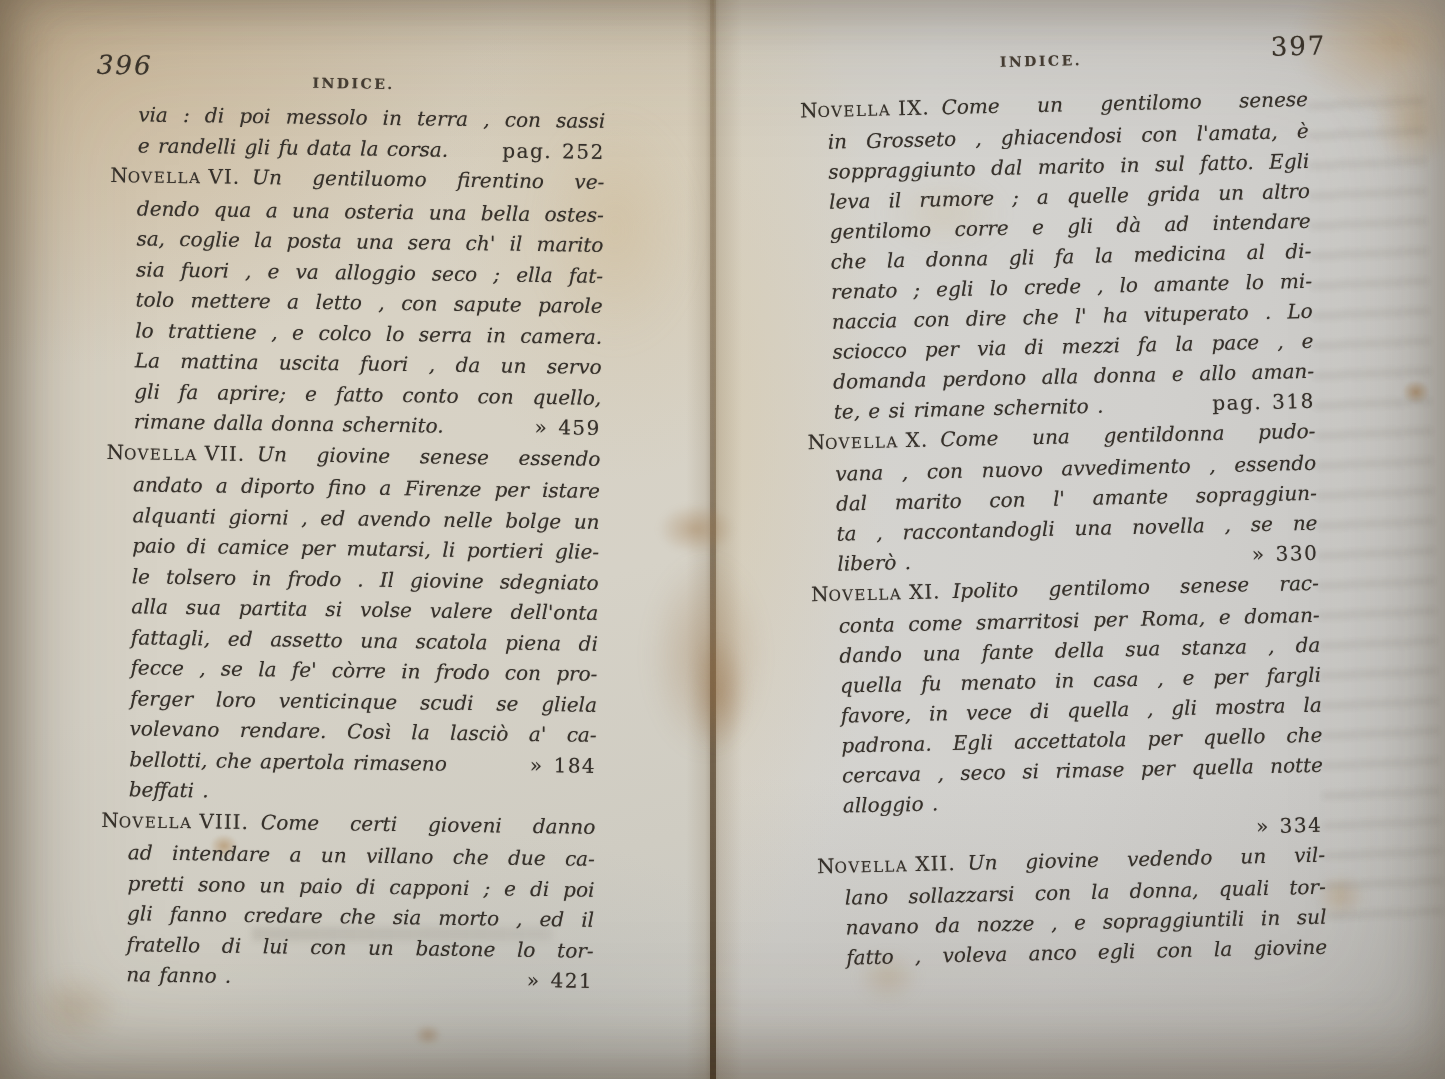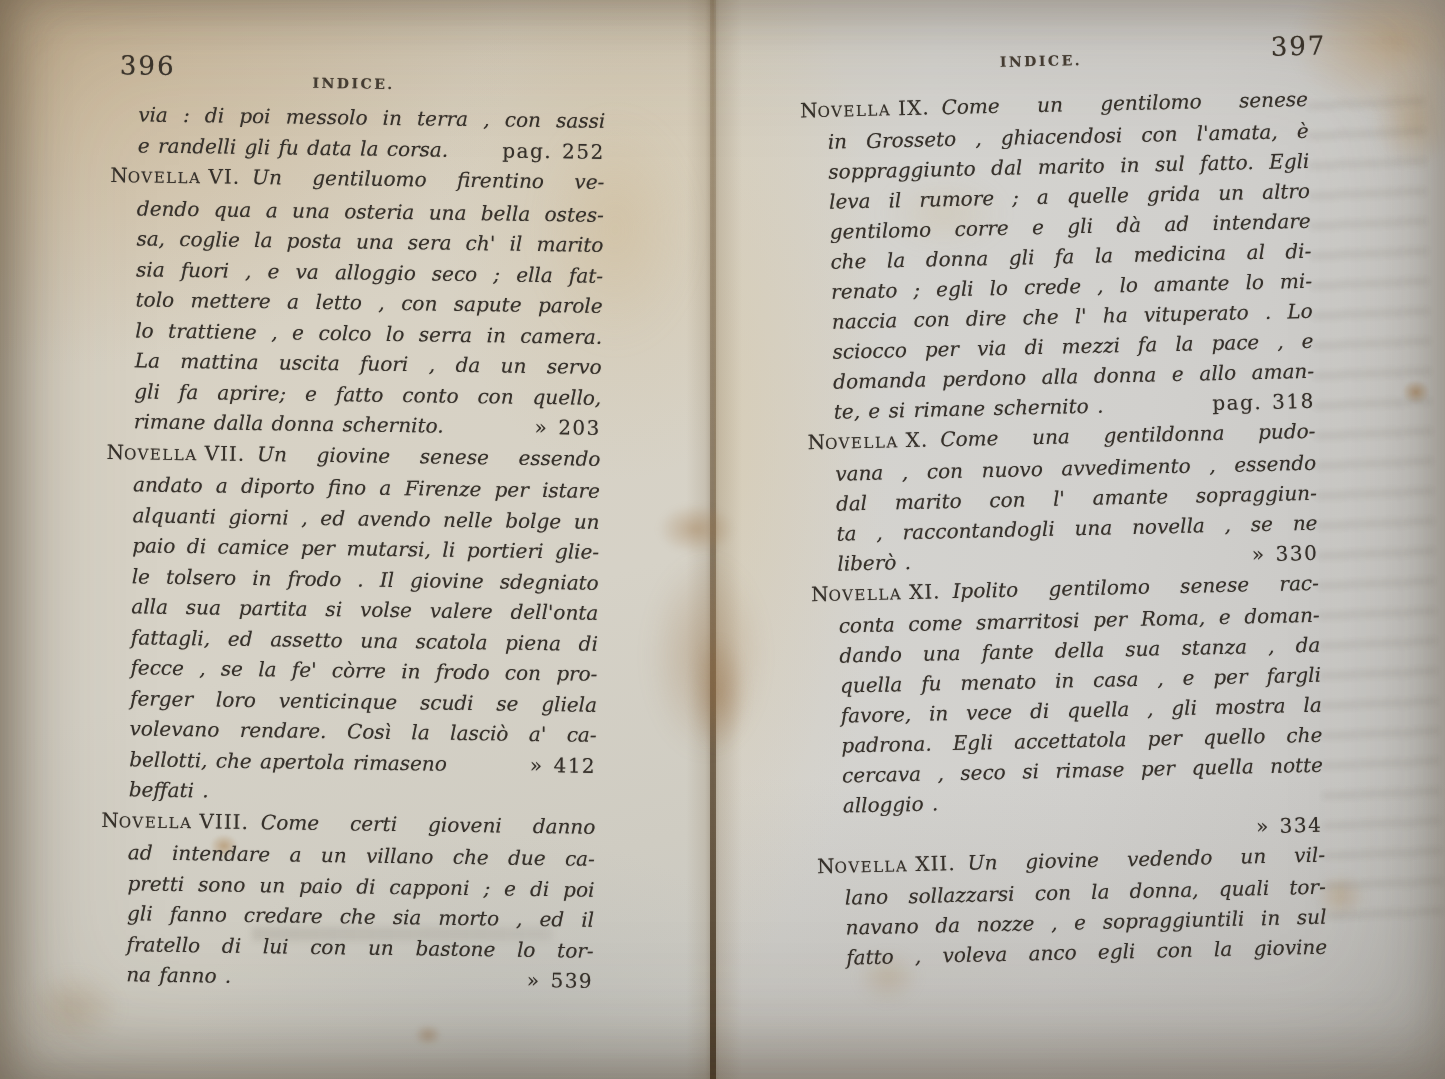--- a/index.html
+++ b/index.html
@@ -67,21 +67,21 @@
   
   #photo::after{content:"";position:absolute;inset:0;pointer-events:none;
     box-shadow:inset 0 0 150px rgba(75,60,42,.28), inset 0 -28px 60px rgba(70,58,42,.24),
       inset 28px 0 55px rgba(85,68,48,.16), inset 0 14px 40px rgba(90,75,55,.12);}
 
   
   .rot-left{position:absolute;inset:0;transform:rotate(.8deg);transform-origin:110px 60px;}
   .rot-right{position:absolute;inset:0;transform:rotate(-1.3deg);transform-origin:740px 1079px;}
   .pagenum{position:absolute;font-size:26px;font-style:normal;color:#3a342c;
     letter-spacing:2px;text-shadow:0 0 1px rgba(58,52,44,.55);}
-  .pn-left{left:120px;top:50px;}
+  .pn-left{left:97px;top:50px;font-style:italic;}
   .pn-right{left:1294px;top:44px;}
   .running-head{position:absolute;width:120px;text-align:center;font-size:14px;font-weight:bold;
     letter-spacing:2.5px;color:#453d33;text-shadow:0 0 1px rgba(69,61,51,.5);}
   .rh-left{left:294px;top:72px;}
   .rh-right{left:1004px;top:60px;}
 
   .col{position:absolute;font-style:italic;font-size:20px;color:#36312b;
     text-shadow:0 0 1px rgba(54,48,40,.5);word-spacing:2px;}
   .col-left{left:112px;top:99px;width:494px;line-height:30.5px;}
   .col-right{left:822px;top:97px;width:508px;line-height:30px;}
@@ -138,48 +138,48 @@
           <div class="line first j"><span class="label">N<span class="sc">OVELLA</span></span><span class="numeral">VI.</span><span>Un gentiluomo firentino ve-</span></div>
           <div class="line j"><span>dendo qua a una osteria una bella ostes-</span></div>
           <div class="line j"><span>sa, coglie la posta una sera ch' il marito</span></div>
           <div class="line j"><span>sia fuori , e va alloggio seco ; ella fat-</span></div>
           <div class="line j"><span>tolo mettere a letto , con sapute parole</span></div>
           <div class="line j"><span>lo trattiene , e colco lo serra in camera.</span></div>
           <div class="line j"><span>La mattina uscita fuori , da un servo</span></div>
           <div class="line j"><span>gli fa aprire; e fatto conto con quello,</span></div>
           <div class="line refline">
             <span>rimane dalla donna schernito.</span>
-            <span class="ref">» 203</span>
+            <span class="ref">» 459</span>
           </div>
         </div>
         <div class="entry">
           <div class="line first j"><span class="label">N<span class="sc">OVELLA</span></span><span class="numeral">VII.</span><span>Un giovine senese essendo</span></div>
           <div class="line j"><span>andato a diporto fino a Firenze per istare</span></div>
           <div class="line j"><span>alquanti giorni , ed avendo nelle bolge un</span></div>
           <div class="line j"><span>paio di camice per mutarsi, li portieri glie-</span></div>
           <div class="line j"><span>le tolsero in frodo . Il giovine sdegniato</span></div>
           <div class="line j"><span>alla sua partita si volse valere dell'onta</span></div>
           <div class="line j"><span>fattagli, ed assetto una scatola piena di</span></div>
           <div class="line j"><span>fecce , se la fe' còrre in frodo con pro-</span></div>
           <div class="line j"><span>ferger loro venticinque scudi se gliela</span></div>
           <div class="line j"><span>volevano rendare. Così la lasciò a' ca-</span></div>
           <div class="line refline">
             <span>bellotti, che apertola rimaseno beffati .</span>
-            <span class="ref">» 412</span>
+            <span class="ref">» 184</span>
           </div>
         </div>
         <div class="entry">
           <div class="line first j"><span class="label">N<span class="sc">OVELLA</span></span><span class="numeral">VIII.</span><span>Come certi gioveni danno</span></div>
           <div class="line j"><span>ad intendare a un villano che due ca-</span></div>
           <div class="line j"><span>pretti sono un paio di capponi ; e di poi</span></div>
           <div class="line j"><span>gli fanno credare che sia morto , ed il</span></div>
           <div class="line j"><span>fratello di lui con un bastone lo tor-</span></div>
           <div class="line refline">
             <span>na fanno .</span>
-            <span class="ref">» 539</span>
+            <span class="ref">» 421</span>
           </div>
         </div>
       </div>
   </div>
 
   <div class="rot-right">
     <div class="pagenum pn-right">397</div>
     <div class="running-head rh-right">INDICE.</div>
     <div class="col col-right">
         <div class="entry">

